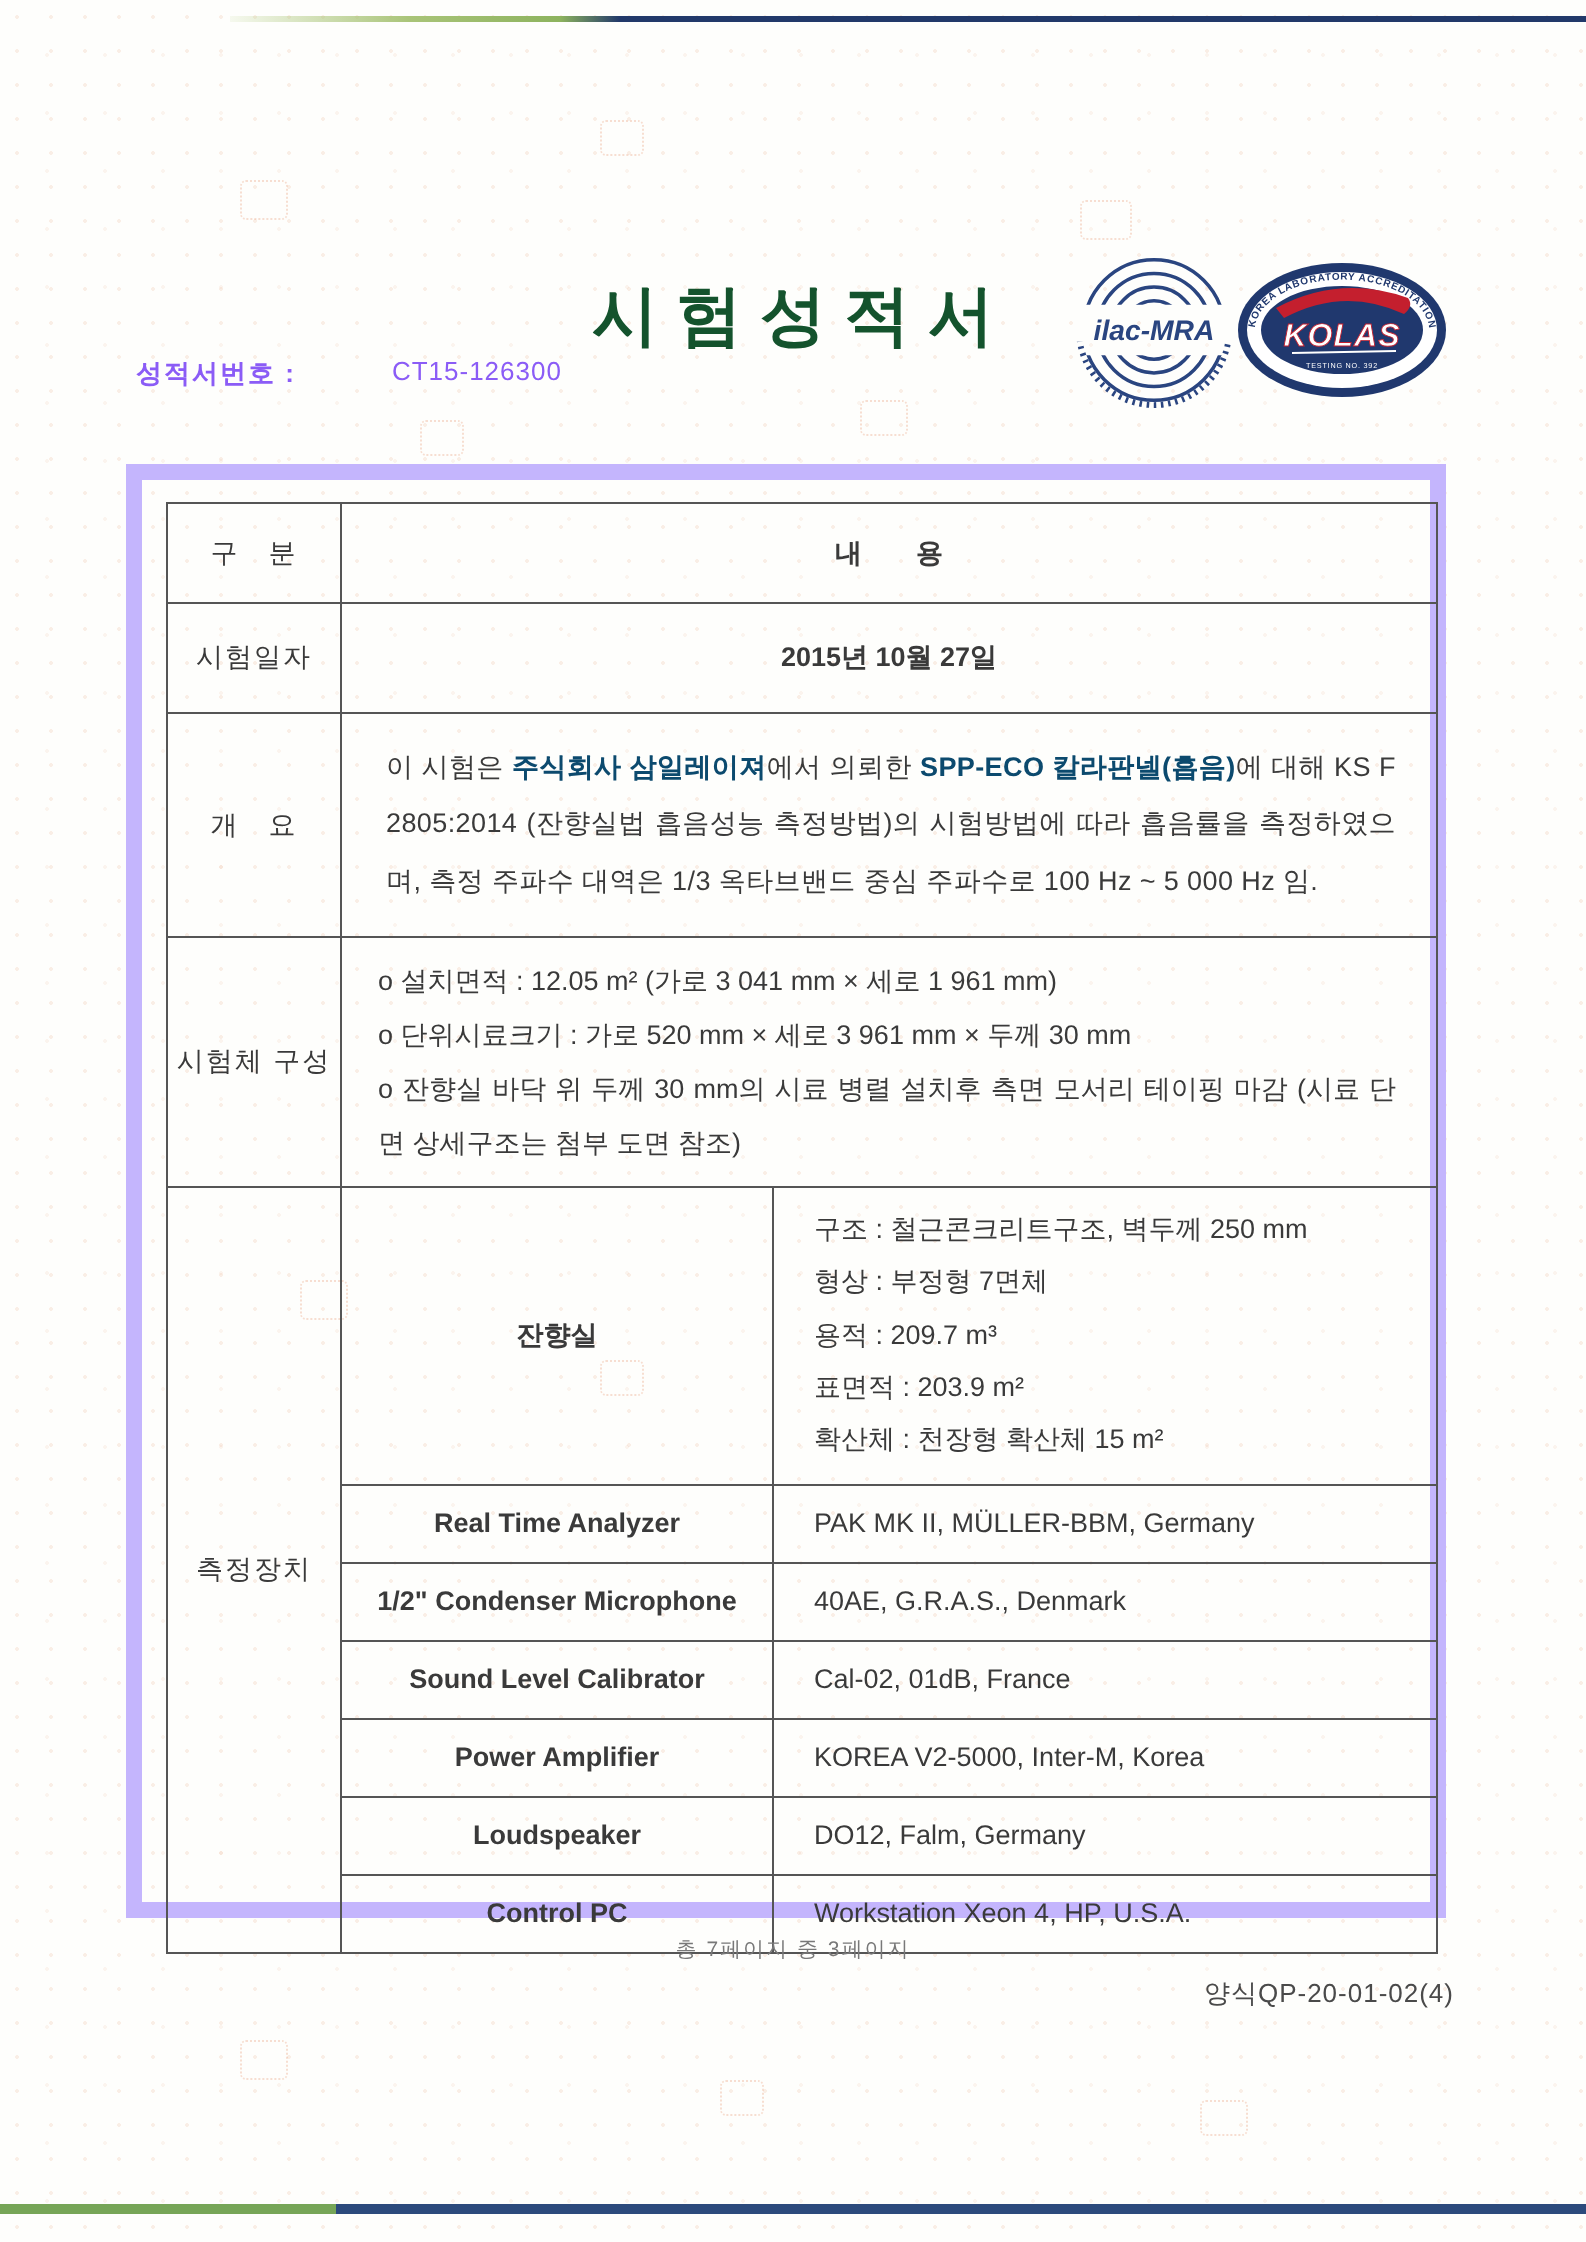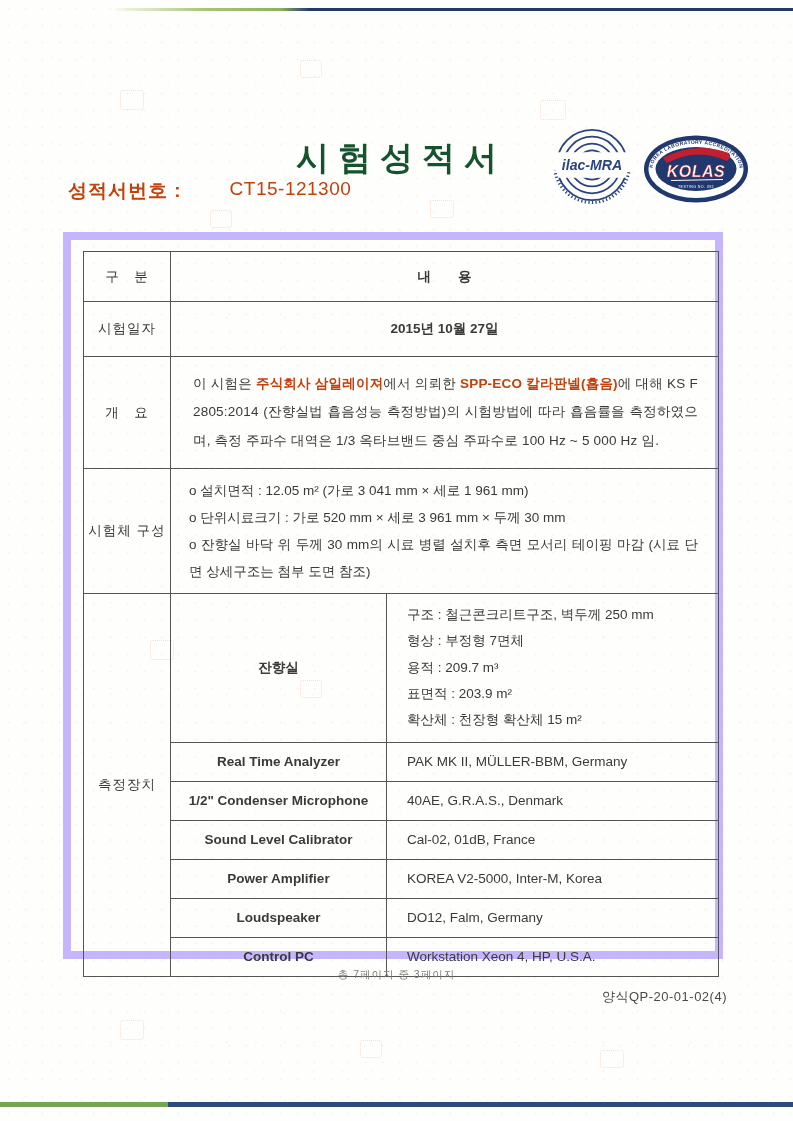--- a/index.html
+++ b/index.html
@@ -47,23 +47,23 @@
     font-weight:bold; font-style:italic; letter-spacing:-3px;
     margin-left:8px;
   }
 
   
   .doc-title {
     position:absolute; top:136px; left:0; width:100%;
     text-align:center; font-size:33px; font-weight:bold;
     letter-spacing:9px; text-indent:9px; color:#14532d;
   }
-  .cert-logos { position:absolute; right:44px; top:126px; display:flex; align-items:flex-end; gap:12px; }
-
-  .report-line { position:absolute; left:68px; top:178px; font-size:19px; color:#c2410c; display:flex; }
+  .cert-logos { position:absolute; right:69px; top:126px; display:flex; align-items:center; gap:2px; }
+
+  .report-line { position:absolute; left:68px; top:178px; font-size:13px; color:#8b5cf6; display:flex; }
   .report-label { font-weight:bold; letter-spacing:1px; }
   .report-no { margin-left:48px; letter-spacing:0.5px; }
 
   
   .table-frame {
     position:absolute; left:63px; top:232px; width:660px; height:727px;
     border:8px solid #c4b5fd;
     padding:11px 9px 12px 12px;
     background:transparent;
   }
@@ -79,21 +79,21 @@
   td.lab { text-align:center; letter-spacing:1px; }
   td.center { text-align:center;font-weight:bold; }
   .r-head  { height:50px; }
   .r-date  { height:55px; }
   .r-ov    { height:112px; }
   .r-spec  { height:125px; }
   .r-rev   { height:126px; }
   .r-dev   { height:39px; }
 
   .ov-cell { padding:10px 20px 10px 22px; text-align:justify; line-height:2.1; letter-spacing:0.2px; }
-  .ov-cell b { color:#c2410c; }
+  .ov-cell b { color:#0c4a6e; }
   .spec-cell { padding:8px 20px 8px 18px; line-height:2.0; text-align:justify; }
   .rev-cell  { padding:8px 12px 8px 20px; line-height:1.95; }
   .val-cell  { padding-left:20px; }
 
   .footer-page {
     position:absolute; top:968px; left:0; width:100%;
     text-align:center; font-size:10.5px; color:#787878; letter-spacing:1px;
   }
   .form-no {
     position:absolute; top:988px; right:66px;
@@ -164,21 +164,21 @@
       </text>
       <path d="M 20,24 Q 52,7 86,19 Q 89,23 84,27 Q 54,13 24,29 Z" fill="#c41f2e"></path>
       <text x="53" y="43" text-anchor="middle" font-size="16" font-weight="bold" font-style="italic" fill="#ffffff" stroke="#c41f2e" stroke-width="0.45" letter-spacing="0.5">KOLAS</text>
       <path d="M 28,46.5 L 80,45.5" stroke="#ffffff" stroke-width="1"></path>
       <text x="53" y="54" text-anchor="middle" font-size="3.6" fill="#ffffff" letter-spacing="0.4">TESTING NO. 392</text>
     </svg>
   </div>
 
   <div class="report-line">
     <span class="report-label">성적서번호 :</span>
-    <span class="report-no">CT15-121300</span>
+    <span class="report-no">CT15-126300</span>
   </div>
 
   <div class="table-frame">
     <table class="main">
       <colgroup>
           <col style="width:87px">
           <col style="width:216px">
           <col style="width:332px">
         </colgroup>
 

